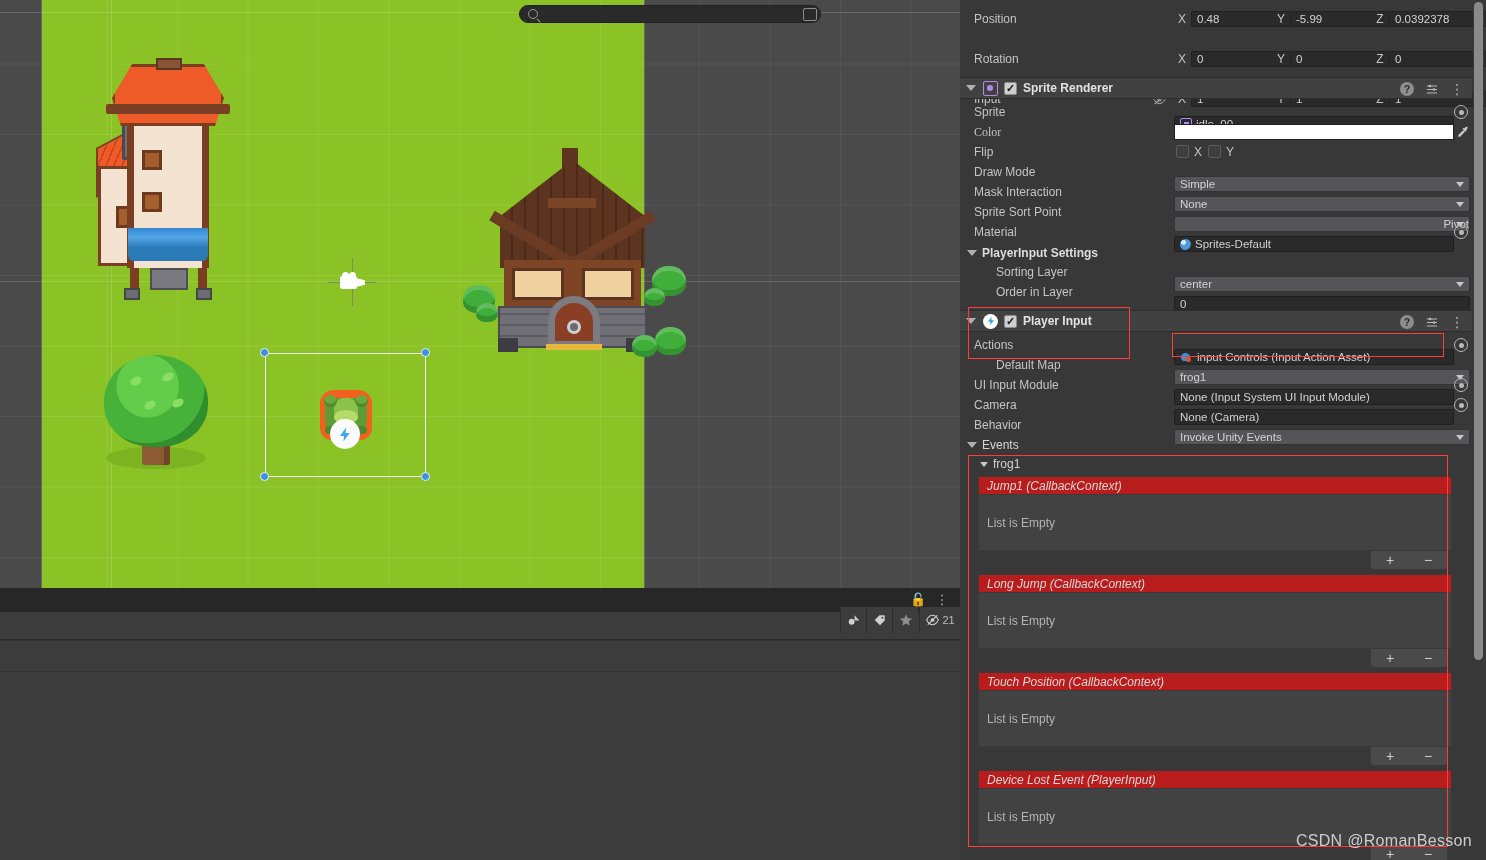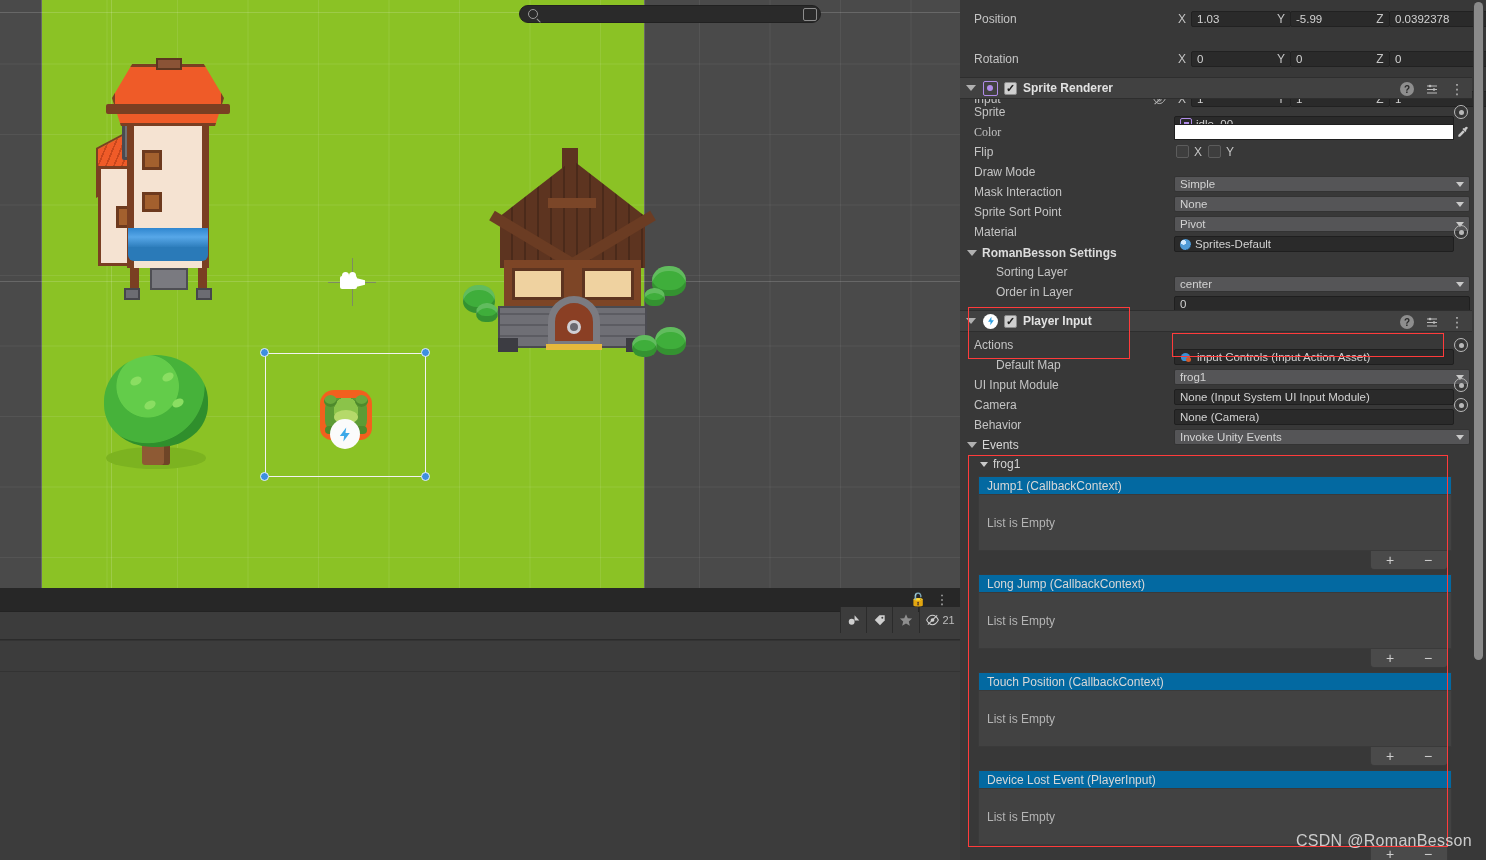--- a/index.html
+++ b/index.html
@@ -287,22 +287,22 @@
 
   .subhead{ position:relative; height:20px; display:flex; align-items:center; gap:4px; padding-left:7px;
       font-weight:bold; color:#dcdcdc; font-size:12px;}
   .subhead2{ position:relative; height:20px; display:flex; align-items:center; gap:4px; padding-left:7px;
       color:#d6d6d6; font-size:12px;}
 
   
   .ev-frog{ position:relative; display:flex; align-items:center; gap:4px; padding-left:20px;
       height:18px; color:#d2d2d2; font-size:12px;}
   .ev-block{ position:relative; margin:3px 20px 0 18px; }
-  .ev-title{ height:18px; background:#0369a1; border:1px solid #3a3a3a; border-bottom:none;
-      display:flex; align-items:center; padding-left:8px; color:#d7d7d7; font-size:12px;}
+  .ev-title{ height:18px; background:#b91c1c; border:1px solid #3a3a3a; border-bottom:none;
+      display:flex; align-items:center; padding-left:8px; color:#d7d7d7; font-size:12px;font-style:italic;}
   .ev-list{ height:57px; background:#424242; border:1px solid #3a3a3a;
       display:flex; align-items:center; padding-left:8px; color:#b4b4b4; font-size:12px;}
   .ev-foot{ position:relative; height:20px; display:flex; justify-content:flex-end;}
   .ev-pm{ width:78px; height:19px; background:#4a4a4a; border:1px solid #3a3a3a; border-top:none;
       border-radius:0 0 4px 4px; display:flex; align-items:center; justify-content:space-around;
       color:#cfcfcf; font-size:14px; margin-right:4px;}
 
   
   .redbox{ position:absolute; border:1.6px solid #ff3b3b; pointer-events:none; }
 
@@ -460,21 +460,21 @@
     <div class="rowline" style="top:0px;"></div>
     <div class="rowline" style="top:31px;"></div>
   </div>
 
   <div class="inspector">
 
     <div class="xyz-row" style="top:9px;">
       <span class="name">Position</span>
       <div class="axis" style="left:218px;">
         <span class="k">X</span>
-        <div class="fld" style="width:100px;">1.03</div>
+        <div class="fld" style="width:100px;">0.48</div>
       </div>
       <div class="axis" style="left:317px;">
         <span class="k">Y</span>
         <div class="fld" style="width:100px;">-5.99</div>
       </div>
       <div class="axis" style="left:416px;">
         <span class="k">Z</span>
         <div class="fld" style="width:100px;">0.0392378</div>
       </div>
     </div>
@@ -571,38 +571,38 @@
     <div class="prow" style="position:absolute;left:0;top:182px;width:512px;">
       <span class="plabel">Mask Interaction</span>
       <div class="ctrl popup" style="width:296px;">
         <span>None</span>
         <span class="caret"></span>
       </div>
     </div>
 
     <div class="prow" style="position:absolute;left:0;top:202px;width:512px;">
       <span class="plabel">Sprite Sort Point</span>
-      <div class="ctrl popup" style="width:296px;">
+      <div class="ctrl popup" style="width:296px;justify-content:flex-end;">
         <span>Pivot</span>
         <span class="caret"></span>
       </div>
     </div>
 
     <div class="prow" style="position:absolute;left:0;top:222px;width:512px;">
       <span class="plabel">Material</span>
       <div class="ctrl obj">
         <span class="matball"></span>
         <span>Sprites-Default</span>
       </div>
       <div class="objpick"></div>
     </div>
 
     <div class="subhead" style="position:absolute;left:0;top:243px;width:512px;">
       <span class="tri"></span>
-      <span>RomanBesson Settings</span>
+      <span>PlayerInput Settings</span>
     </div>
 
     <div class="prow" style="position:absolute;left:0;top:262px;width:512px;">
       <span class="plabel ind">Sorting Layer</span>
       <div class="ctrl popup" style="width:296px;">
         <span>center</span>
         <span class="caret"></span>
       </div>
     </div>
 

